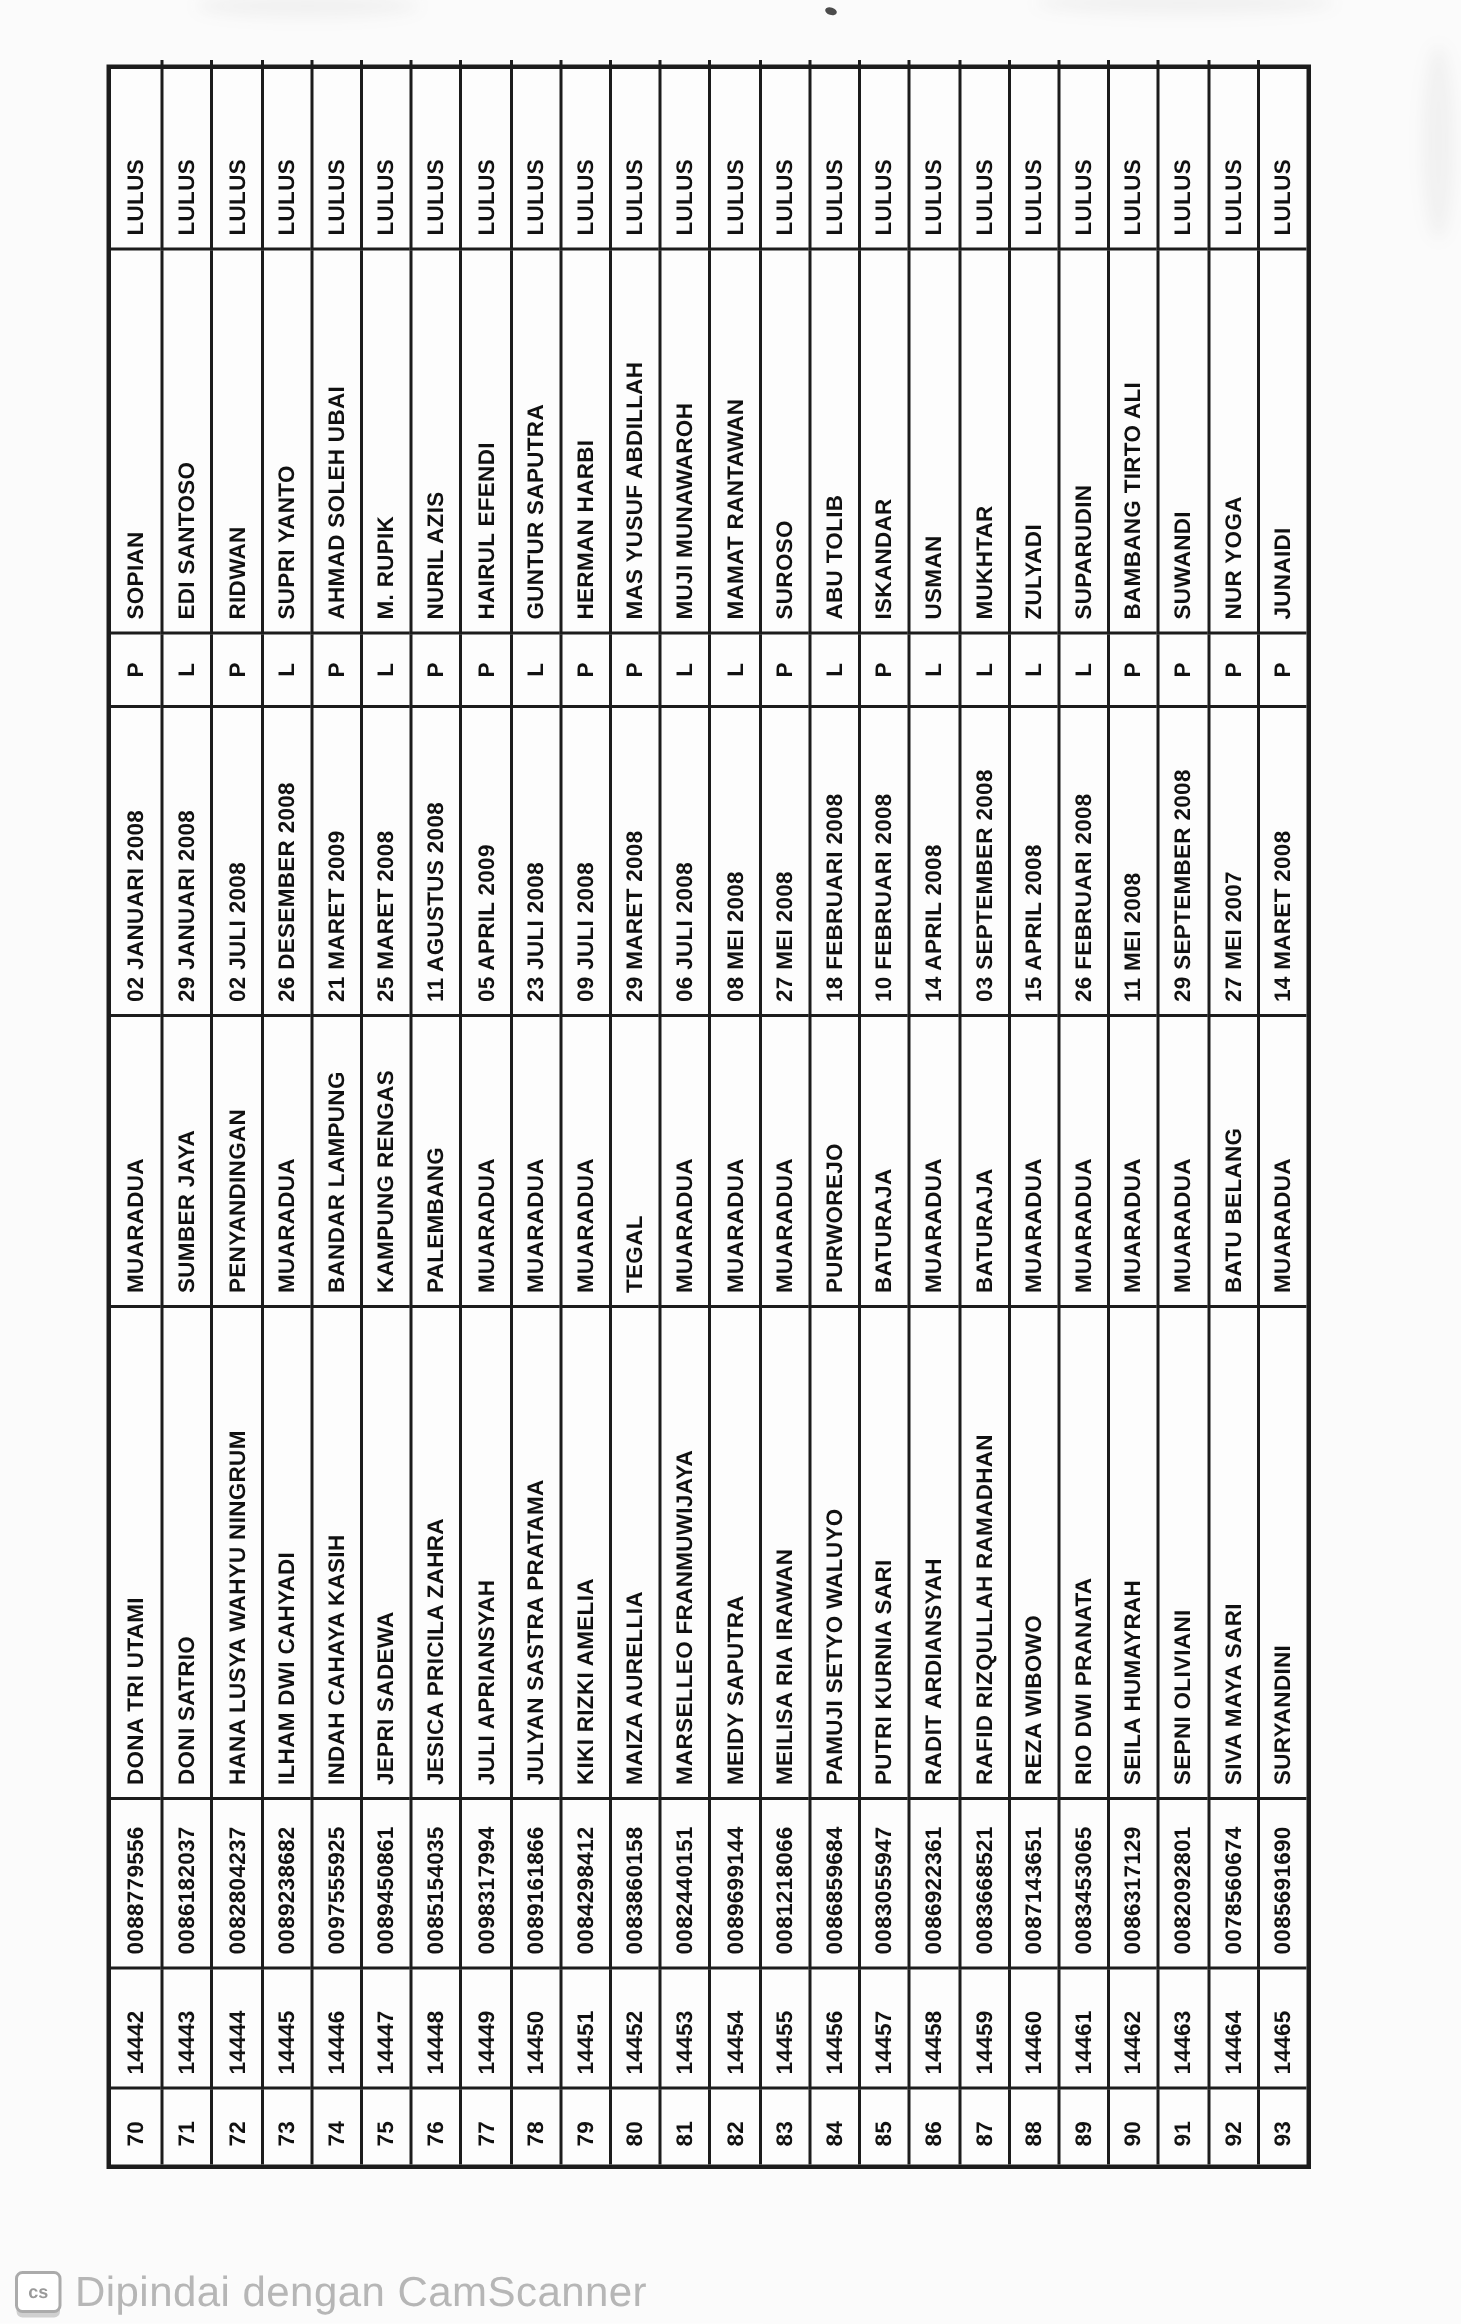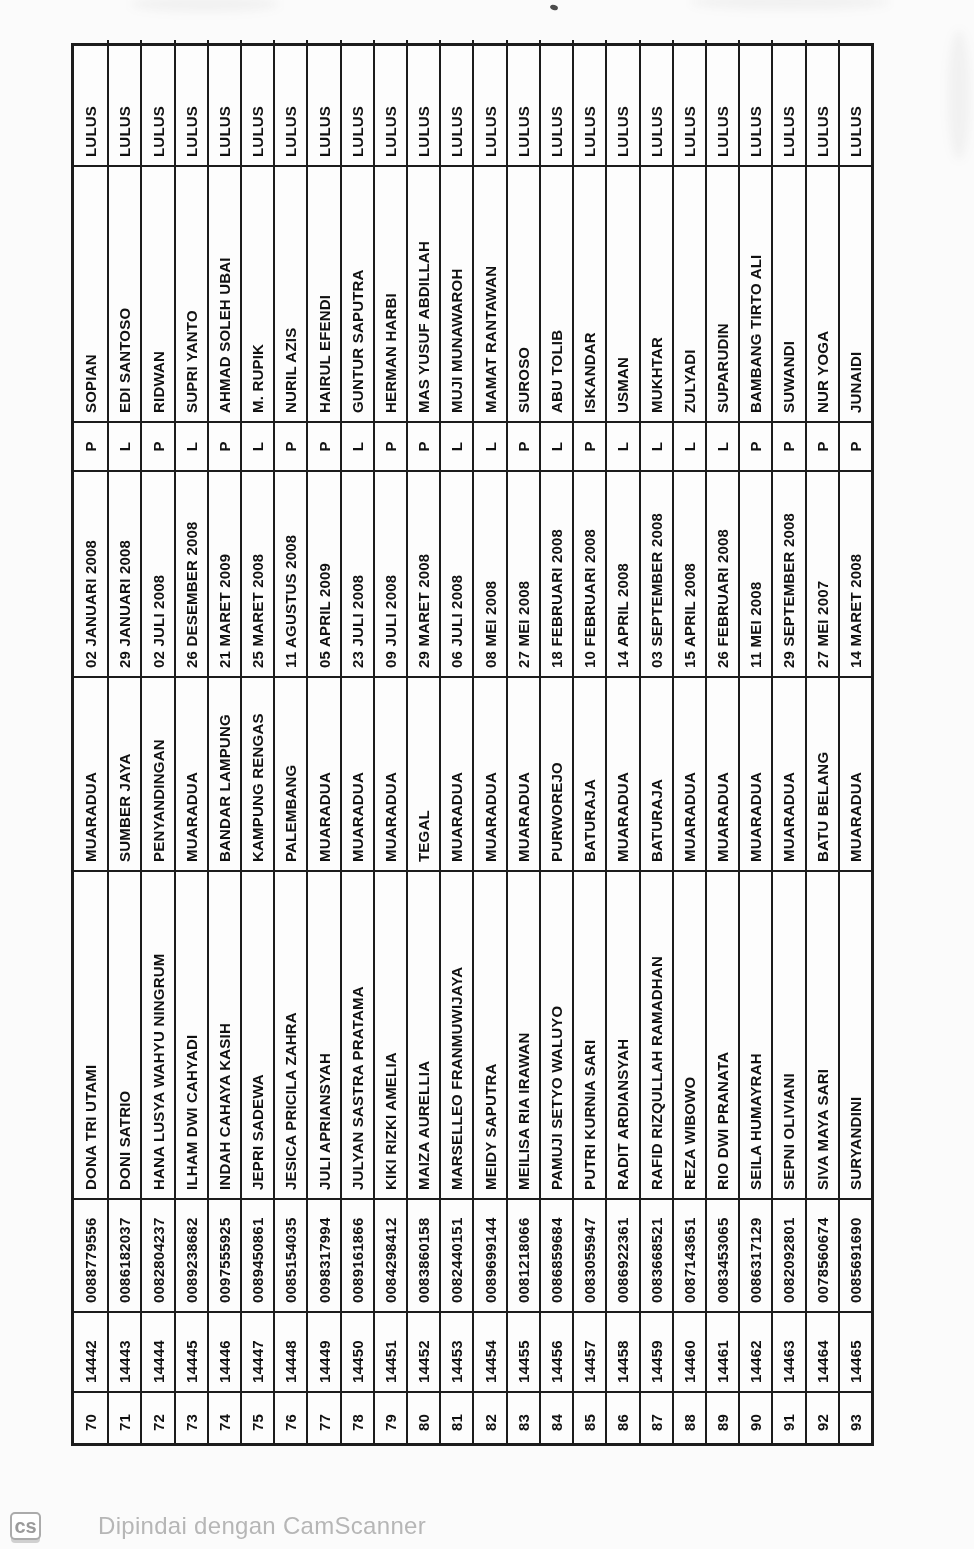--- a/index.html
+++ b/index.html
@@ -44,25 +44,25 @@
   .cell:not(:nth-child(9n+1)){border-left:2px solid var(--line);}
   .cell:nth-child(n+10){border-top:2px solid var(--line);}
   .c-gender{justify-content:center;padding-left:0;}
   .c-no{padding-left:12px;}
   
   #watermark{position:absolute;left:10px;top:1512px;display:flex;align-items:center;gap:9px;}
   #cs-badge{
     width:31px;height:28px;
     border:2.5px solid #ababab;border-radius:5px;
     background:#fff;
-    color:#9a9a9a;font-size:20px;font-weight:700;
+    color:#9a9a9a;font-size:12px;font-weight:700;
     display:flex;align-items:center;justify-content:center;
     box-shadow:0 4px 0 -1px #d0d0d0;
   }
-  #wm-text{color:#b6b6b6;font-size:24px;font-weight:400;letter-spacing:.3px;margin-left:48px;}
+  #wm-text{color:#b6b6b6;font-size:28px;font-weight:400;letter-spacing:.3px;}
 </style>
 </head>
 <body>
 
 <div class="smudge" style="left:130px;top:-4px;width:150px;height:16px;"></div>
 <div class="smudge" style="left:690px;top:-6px;width:200px;height:16px;"></div>
 <div class="smudge" style="left:948px;top:30px;width:22px;height:130px;"></div>
 <div id="speck"></div>
 
 <div id="table-wrap">

